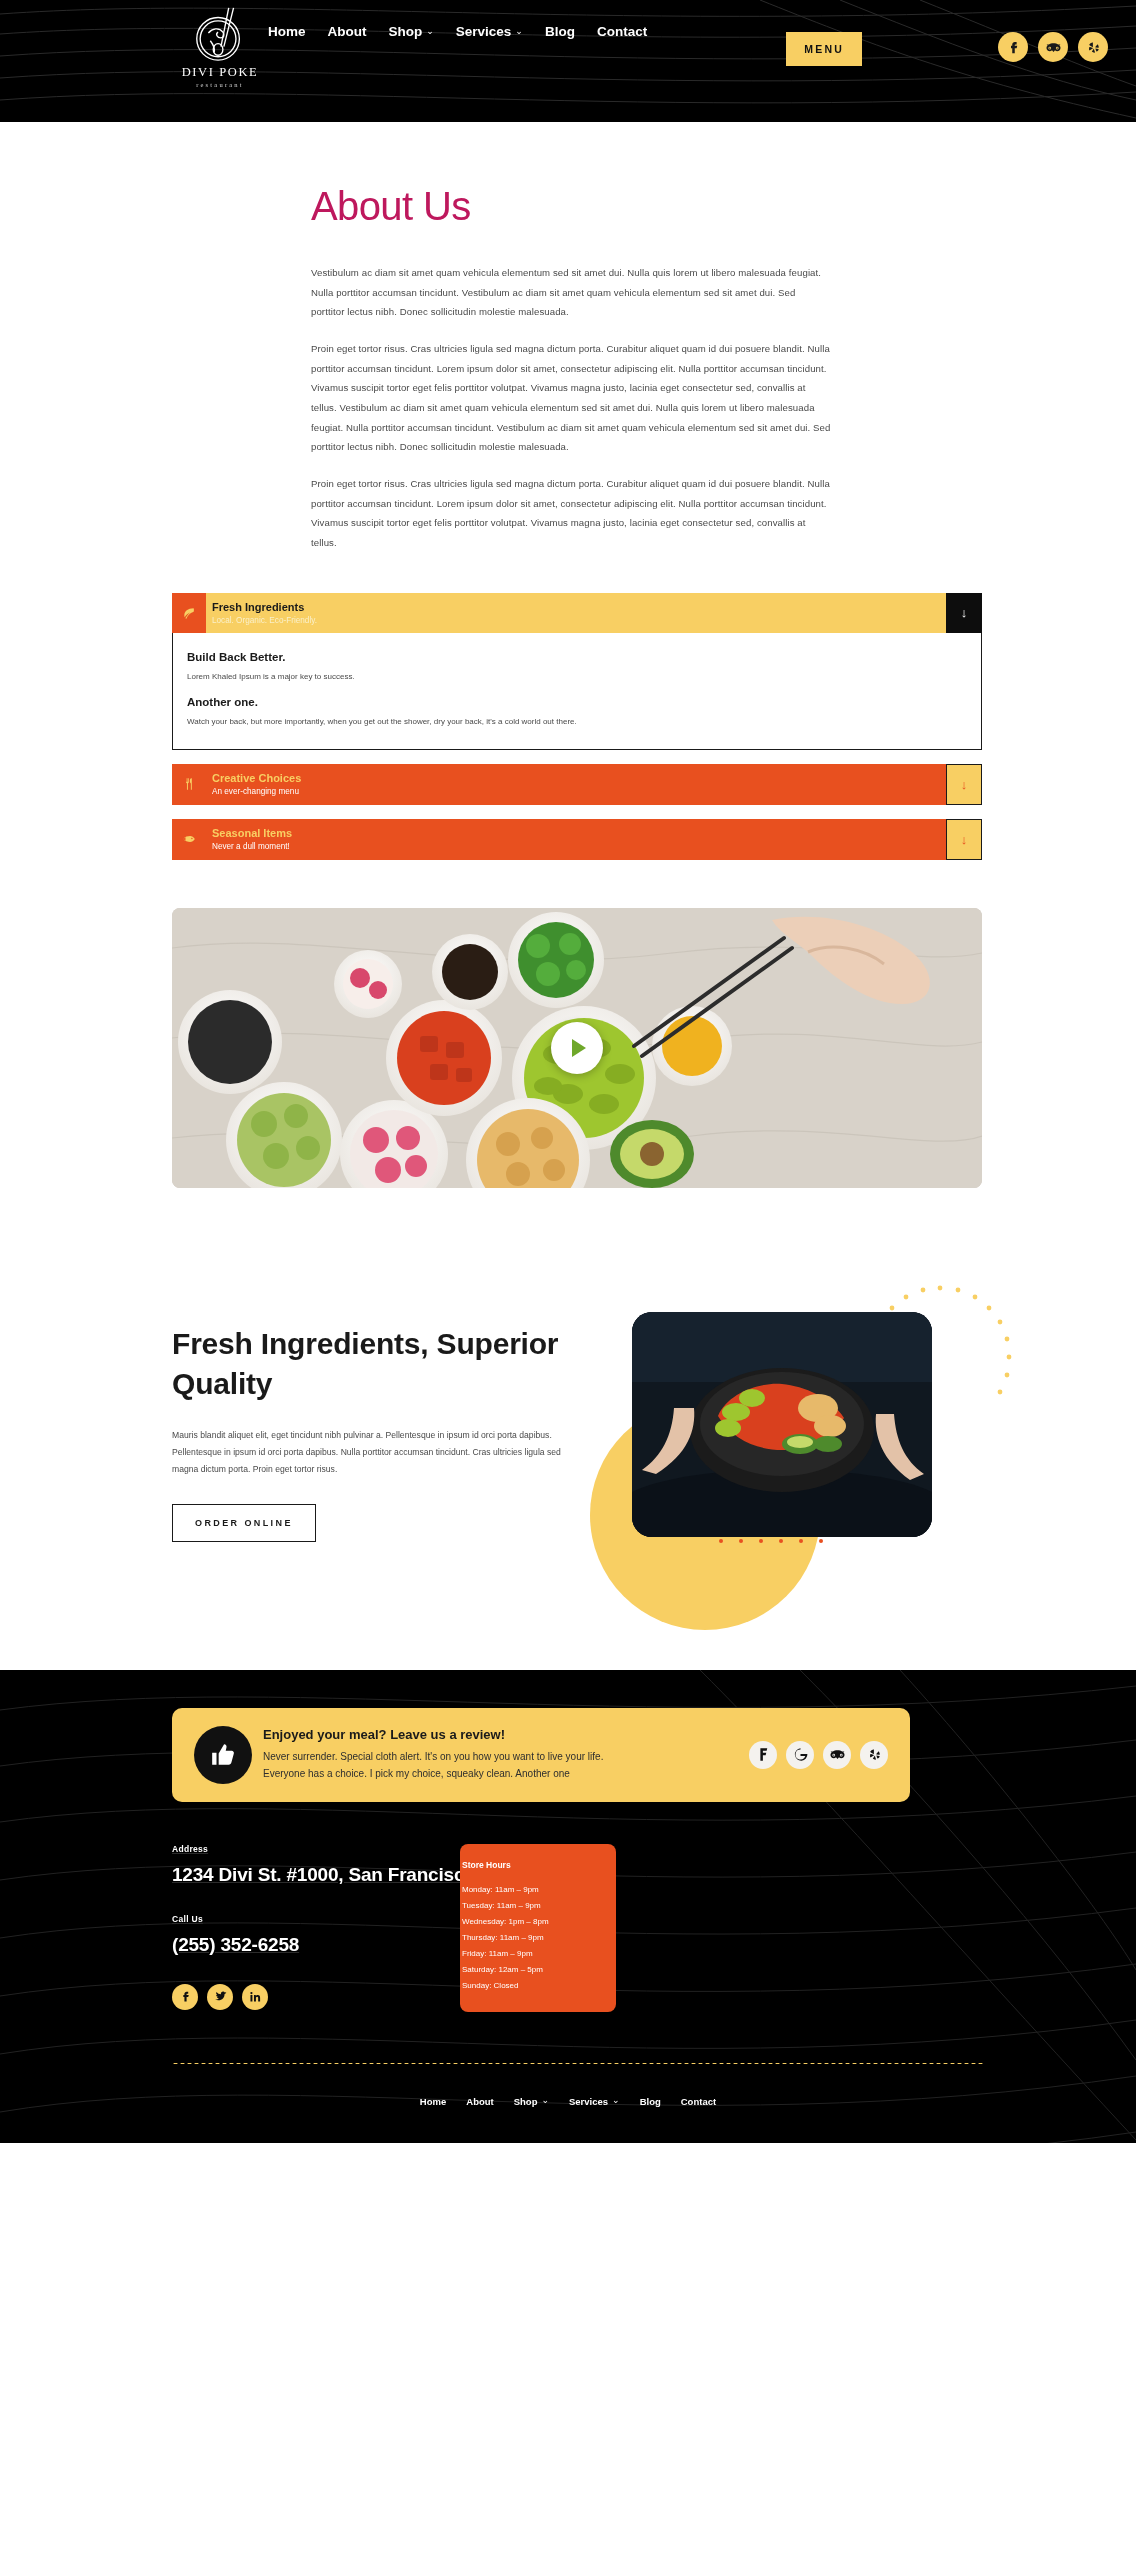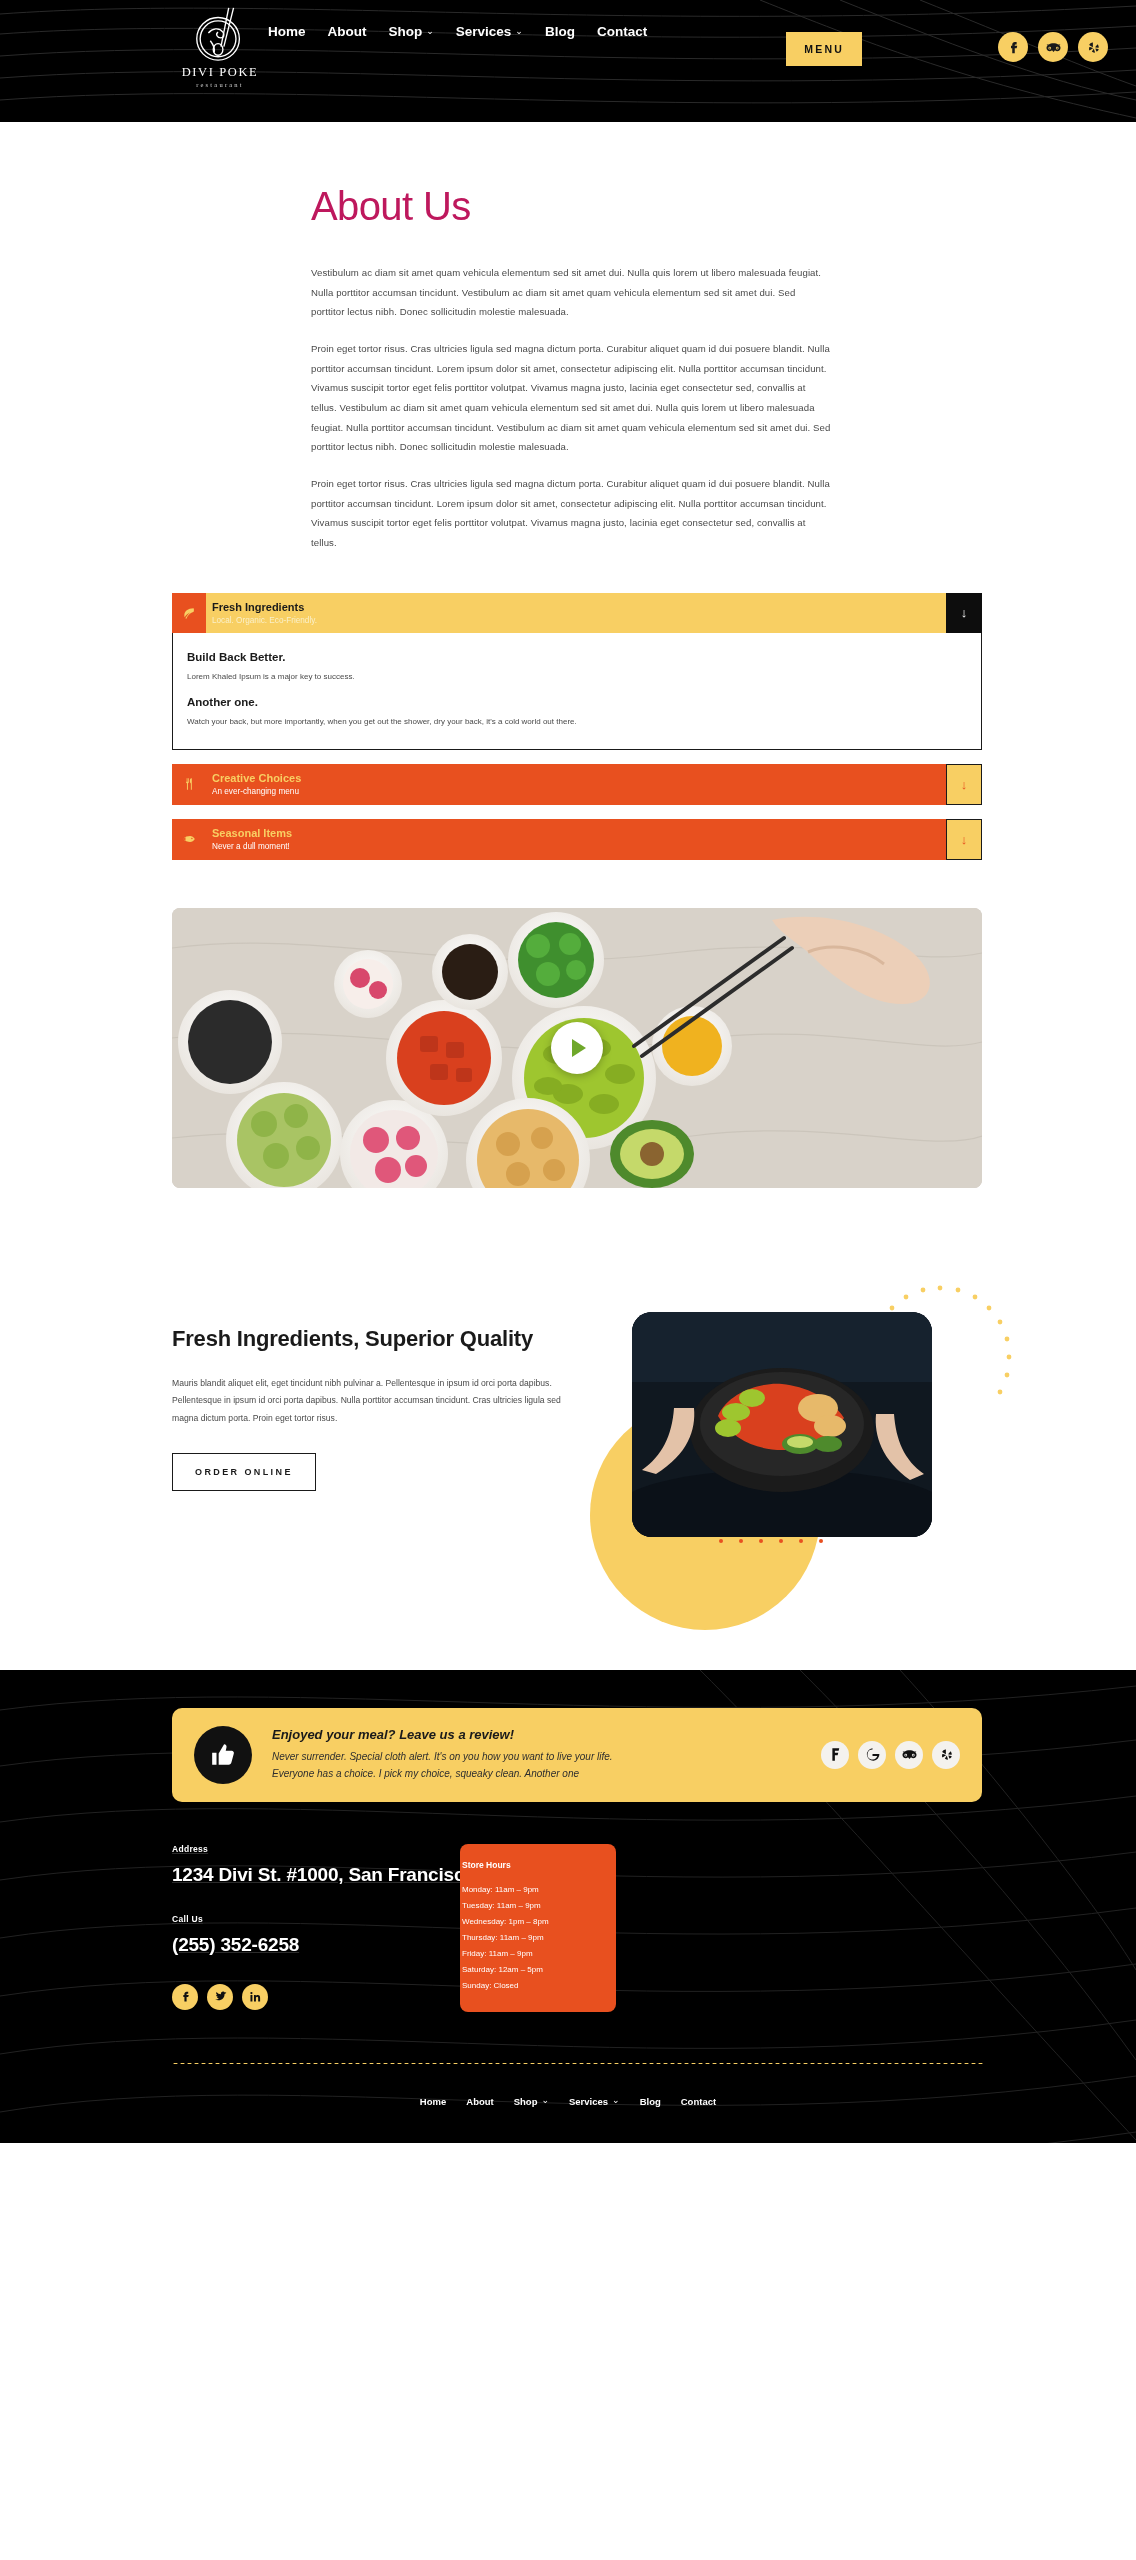--- a/index.html
+++ b/index.html
@@ -201,21 +201,21 @@
 
   
   .fresh {
     position: relative;
     width: 1136px;
     height: 340px;
     margin-top: 102px;
   }
   .fresh-left { position: absolute; left: 172px; top: 34px; width: 390px; }
   .fresh-left h2 {
-    font-size: 22px; font-weight: bold; color: #1a1a1a;
+    font-size: 30px; font-weight: bold; color: #1a1a1a;
     line-height: 1.35; margin-bottom: 22px; letter-spacing: -.2px;
   }
   .fresh-left p { font-size: 8.6px; line-height: 2.0; color: #4a4a4a; margin-bottom: 26px; }
   .order-btn {
     display: inline-block;
     border: 1.5px solid #1a1a1a;
     background: #ffffff;
     color: #1a1a1a;
     padding: 13px 22px;
     font-size: 9px;
@@ -249,25 +249,25 @@
   
   .footer {
     position: relative;
     background: #000000;
     padding: 38px 0 0 0;
     overflow: hidden;
     margin-top: 40px;
   }
   .footer-in { position: relative; z-index: 2; }
   .review-card {
-    width: 810px; margin: 0 auto 0 172px;
+    width: 738px; margin: 0 auto 0 172px;
     background: #f8cf63;
     border-radius: 10px;
     padding: 18px 22px;
-    display: flex; align-items: center; gap: 20px; font-style: italic;
+    display: flex; align-items: center; gap: 11px;
   }
   .thumb-circle {
     width: 58px; height: 58px; border-radius: 50%;
     background: #111111;
     flex: 0 0 58px;
     display: flex; align-items: center; justify-content: center;
   }
   .thumb-circle svg { width: 26px; height: 26px; fill: #ffffff; }
   .review-text { flex: 1; }
   .review-text h3 { font-size: 13px; font-weight: bold; color: #1a1a1a; margin-bottom: 6px; }

